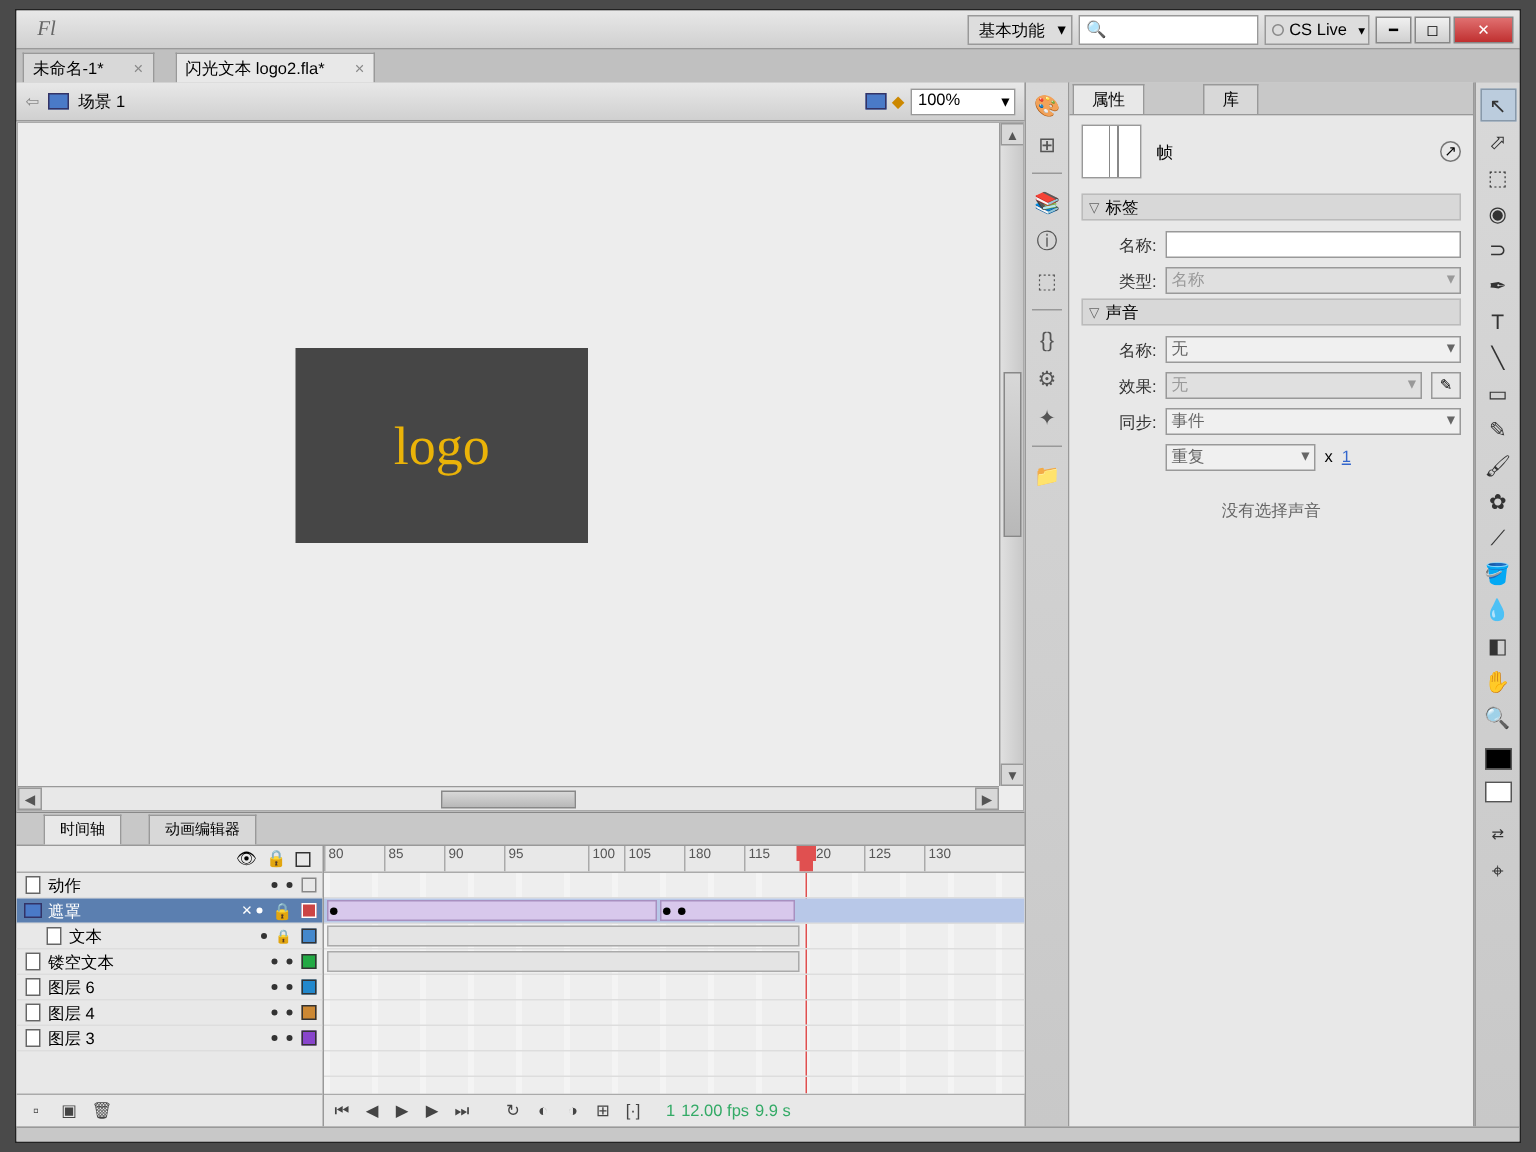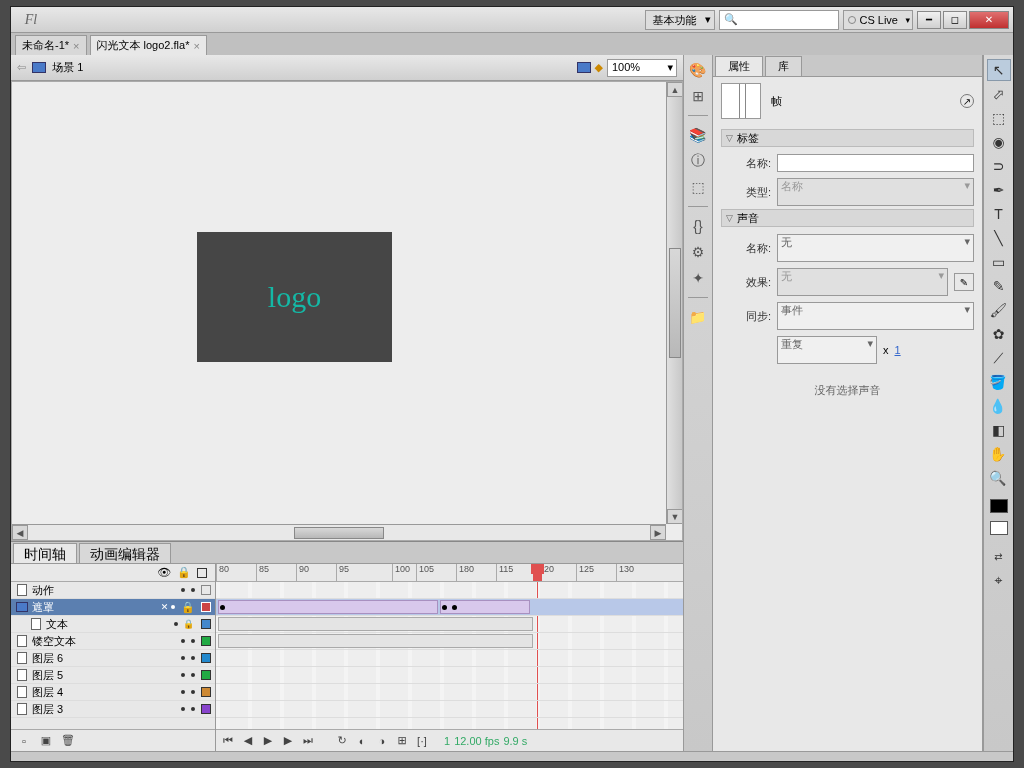--- a/index.html
+++ b/index.html
@@ -15,44 +15,44 @@
 .search-box span { color: #888; }
 .cslive { height: 20px; background: #ddd; border: 1px solid #999; padding: 2px 14px 2px 4px; display: flex; align-items: center; gap: 3px; position: relative; }
 .cslive:after { content: "▾"; position: absolute; right: 2px; font-size: 9px; }
 .cslive-dot { width: 8px; height: 8px; border-radius: 50%; border: 1px solid #888; }
 .win-btns { display: flex; gap: 2px; }
 .win-btn { width: 24px; height: 18px; border: 1px solid #888; background: linear-gradient(#f0f0f0, #d0d0d0); display: flex; align-items: center; justify-content: center; font-size: 10px; }
 .win-close { background: linear-gradient(#e07070, #c03030); color: #fff; width: 40px; }
 .menubar { height: 22px; background: #d8d8d8; display: flex; align-items: center; padding: 0 6px; border-bottom: 1px solid #aaa; }
 .menubar span { padding: 3px 8px; cursor: pointer; }
 .doc-tabs { height: 22px; background: #c0c0c0; display: flex; align-items: flex-end; padding-left: 4px; }
-.doc-tab { height: 20px; background: #d8d8d8; border: 1px solid #999; border-bottom: none; padding: 2px 6px; margin-right: 3px; display: flex; align-items: center; gap: 4px; font-size: 10px; }
+.doc-tab { height: 20px; background: #d8d8d8; border: 1px solid #999; border-bottom: none; padding: 2px 6px; margin-right: 14px; display: flex; align-items: center; gap: 20px; font-size: 10px; }
 .doc-tab.active { background: #e8e8e8; }
 .doc-tab .x { color: #888; cursor: pointer; }
 .main-area { flex: 1; display: flex; min-height: 0; }
 .left-col { flex: 1; display: flex; flex-direction: column; min-width: 0; }
 .scene-bar { height: 26px; background: linear-gradient(#e8e8e8, #d0d0d0); display: flex; align-items: center; justify-content: space-between; padding: 0 6px; border-bottom: 1px solid #999; }
 .scene-left { display: flex; align-items: center; gap: 6px; }
 .scene-icon { width: 14px; height: 11px; background: #4a7ac8; border: 1px solid #336; }
 .scene-right { display: flex; align-items: center; gap: 4px; }
 .zoom-dd { width: 70px; height: 18px; border: 1px solid #999; background: #fff; padding: 1px 4px; position: relative; }
 .zoom-dd:after { content: "▾"; position: absolute; right: 3px; }
 .stage-wrap { flex: 1; background: #ededed; position: relative; overflow: hidden; border: 1px solid #aaa; margin: 0; }
 .stage-canvas { position: absolute; left: 185px; top: 150px; width: 195px; height: 130px; background: #464646; display: flex; align-items: center; justify-content: center; }
-.logo-text { font-family: Georgia, serif; font-size: 30px; color: #14b8a6; }
+.logo-text { font-family: Georgia, serif; font-size: 36px; color: #eab308; }
 .stage-hscroll { position: absolute; bottom: 0; left: 0; right: 16px; height: 16px; background: linear-gradient(#e0e0e0, #c8c8c8); border-top: 1px solid #999; display: flex; }
 .sb-btn { width: 16px; height: 15px; background: #d8d8d8; border: 1px solid #999; display: flex; align-items: center; justify-content: center; font-size: 9px; color: #555; }
 .sb-track { flex: 1; background: #e8e8e8; display: flex; align-items: center; justify-content: center; }
 .sb-thumb { width: 90px; height: 12px; background: linear-gradient(#d8d8d8, #b8b8b8); border: 1px solid #888; }
 .stage-vscroll { position: absolute; top: 0; right: 0; bottom: 16px; width: 16px; background: linear-gradient(90deg,#e0e0e0,#c8c8c8); border-left: 1px solid #999; display: flex; flex-direction: column; }
 .sb-vtrack { flex: 1; display: flex; justify-content: center; align-items: center; }
 .sb-vthumb { width: 12px; height: 110px; background: linear-gradient(#d8d8d8, #b8b8b8); border: 1px solid #888; }
 .bottom-panel { height: 210px; background: #d8d8d8; border-top: 1px solid #888; display: flex; flex-direction: column; }
 .bp-tabs { height: 22px; background: #c8c8c8; display: flex; align-items: flex-end; border-bottom: 1px solid #999; }
-.bp-tab { height: 20px; padding: 2px 10px; background: #d8d8d8; border: 1px solid #999; border-bottom: none; margin-left: 2px; font-size: 14px; }
+.bp-tab { height: 20px; padding: 2px 10px; background: #d8d8d8; border: 1px solid #999; border-bottom: none; margin-left: 18px; font-size: 10px; }
 .bp-tab.active { background: #e8e8e8; }
 .timeline-body { flex: 1; display: flex; min-height: 0; }
 .layers-col { width: 205px; background: #e8e8e8; border-right: 1px solid #999; display: flex; flex-direction: column; }
 .layers-head { height: 18px; display: flex; align-items: center; justify-content: flex-end; gap: 6px; padding-right: 8px; border-bottom: 1px solid #aaa; }
 .outline-i { width: 10px; height: 10px; border: 1px solid #333; }
 .layers-list { flex: 1; overflow: hidden; }
 .layer-row { height: 17px; display: flex; align-items: center; padding-left: 4px; border-bottom: 1px solid #ddd; gap: 3px; }
 .layer-row.selected { background: #5b7fb0; color: #fff; }
 .lr-icon { width: 14px; height: 12px; display: inline-flex; align-items: center; justify-content: center; }
 .page-i { width: 10px; height: 12px; background: #fff; border: 1px solid #666; }
@@ -75,33 +75,33 @@
 .tween-span.purple { background: #d8c8ec; border-color: #a890c0; }
 .keyframe { position: absolute; width: 5px; height: 5px; background: #000; border-radius: 50%; top: 6px; }
 .playhead-line { position: absolute; top: 0; bottom: 0; width: 1px; background: #e05050; left: 321px; }
 .frames-bot { height: 22px; border-top: 1px solid #aaa; background: #e8e8e8; display: flex; align-items: center; gap: 4px; padding: 0 4px; font-size: 10px; }
 .fb-btn { width: 16px; height: 14px; display: flex; align-items: center; justify-content: center; color: #444; cursor: pointer; }
 .fb-stat { color: #3a6; }
 .icon-strip { width: 30px; background: linear-gradient(#d8d8d8, #c8c8c8); border-left: 1px solid #999; border-right: 1px solid #999; display: flex; flex-direction: column; align-items: center; padding-top: 6px; gap: 8px; }
 .is-icon { width: 18px; height: 18px; display: flex; align-items: center; justify-content: center; color: #555; font-size: 14px; cursor: pointer; }
 .is-sep { width: 20px; height: 1px; background: #999; margin: 2px 0; }
 .right-panel { width: 270px; background: #d8d8d8; display: flex; flex-direction: column; border-right: 1px solid #999; }
-.rp-tabs { height: 22px; background: #c8c8c8; display: flex; align-items: flex-end; border-bottom: 1px solid #999; padding-left: 2px; }
+.rp-tabs { height: 22px; background: #c8c8c8; display: flex; align-items: flex-end; border-bottom: 1px solid #999; padding-left: 2px; gap: 37px; }
 .rp-tab { height: 20px; padding: 2px 12px; background: #d8d8d8; border: 1px solid #999; border-bottom: none; margin-right: 2px; }
 .rp-tab.active { background: #e8e8e8; }
 .rp-body { flex: 1; background: #e8e8e8; padding: 6px 8px; overflow: hidden; }
 .rp-header { display: flex; align-items: center; gap: 10px; margin-bottom: 10px; }
 .rp-thumb { width: 40px; height: 36px; border: 1px solid #999; background: #fff linear-gradient(90deg, #fff 45%, #888 45% 48%, #fff 48% 60%, #888 60% 63%, #fff 63%); }
 .rp-link { margin-left: auto; width: 14px; height: 14px; border: 1px solid #777; border-radius: 50%; display: flex; align-items: center; justify-content: center; font-size: 10px; }
 .section-head { height: 18px; background: #d8d8d8; display: flex; align-items: center; gap: 4px; padding-left: 4px; margin-bottom: 4px; border: 1px solid #bbb; cursor: pointer; }
 .section-head:before { content: "▽"; font-size: 9px; color: #666; }
 .prop-row { display: flex; align-items: center; gap: 6px; padding: 3px 0 3px 16px; }
 .prop-row label { width: 34px; text-align: right; color: #333; }
 .prop-input { flex: 1; height: 18px; border: 1px solid #999; background: #fff; padding: 0 3px; }
-.prop-dd { flex: 1; height: 28px; border: 1px solid #999; background: #f0f0f0; padding: 0 3px; position: relative; color: #666; }
+.prop-dd { flex: 1; height: 18px; border: 1px solid #999; background: #f0f0f0; padding: 0 3px; position: relative; color: #666; }
 .prop-dd:after { content: "▾"; position: absolute; right: 3px; }
 .prop-dd.disabled { background: #e0e0e0; color: #999; }
 .edit-btn { width: 20px; height: 18px; border: 1px solid #999; background: #e8e8e8; display: flex; align-items: center; justify-content: center; font-size: 10px; }
 .no-sound { text-align: center; color: #666; margin-top: 16px; }
 .tools-col { width: 30px; background: linear-gradient(#d8d8d8,#c8c8c8); border-left: 1px solid #999; display: flex; flex-direction: column; align-items: center; padding-top: 4px; gap: 2px; }
 .tool { width: 24px; height: 22px; display: flex; align-items: center; justify-content: center; cursor: pointer; color: #333; font-size: 14px; border: 1px solid transparent; }
 .tool.sel { background: #bcd; border: 1px solid #89a; }
 .color-sw { width: 18px; height: 14px; border: 1px solid #555; }
 .statusbar { height: 10px; background: #c8c8c8; border-top: 1px solid #999; }
 </style>
@@ -238,31 +238,20 @@
                 </div>
               <div class="layer-row">
                   <span class="lr-icon">
                     <span class="page-i"></span>
                   </span>
                   <span class="nm">图层 6</span>
                   <span class="dots">
                     <span class="dot"></span>
                     <span class="dot"></span>
                     <span class="sq" style="background:#28c"></span>
-                  </span>
-                </div>
-              <div class="layer-row">
-                  <span class="lr-icon">
-                    <span class="page-i"></span>
-                  </span>
-                  <span class="nm">图层 5</span>
-                  <span class="dots">
-                    <span class="dot"></span>
-                    <span class="dot"></span>
-                    <span class="sq" style="background:#2a4"></span>
                   </span>
                 </div>
               <div class="layer-row">
                   <span class="lr-icon">
                     <span class="page-i"></span>
                   </span>
                   <span class="nm">图层 4</span>
                   <span class="dots">
                     <span class="dot"></span>
                     <span class="dot"></span>

